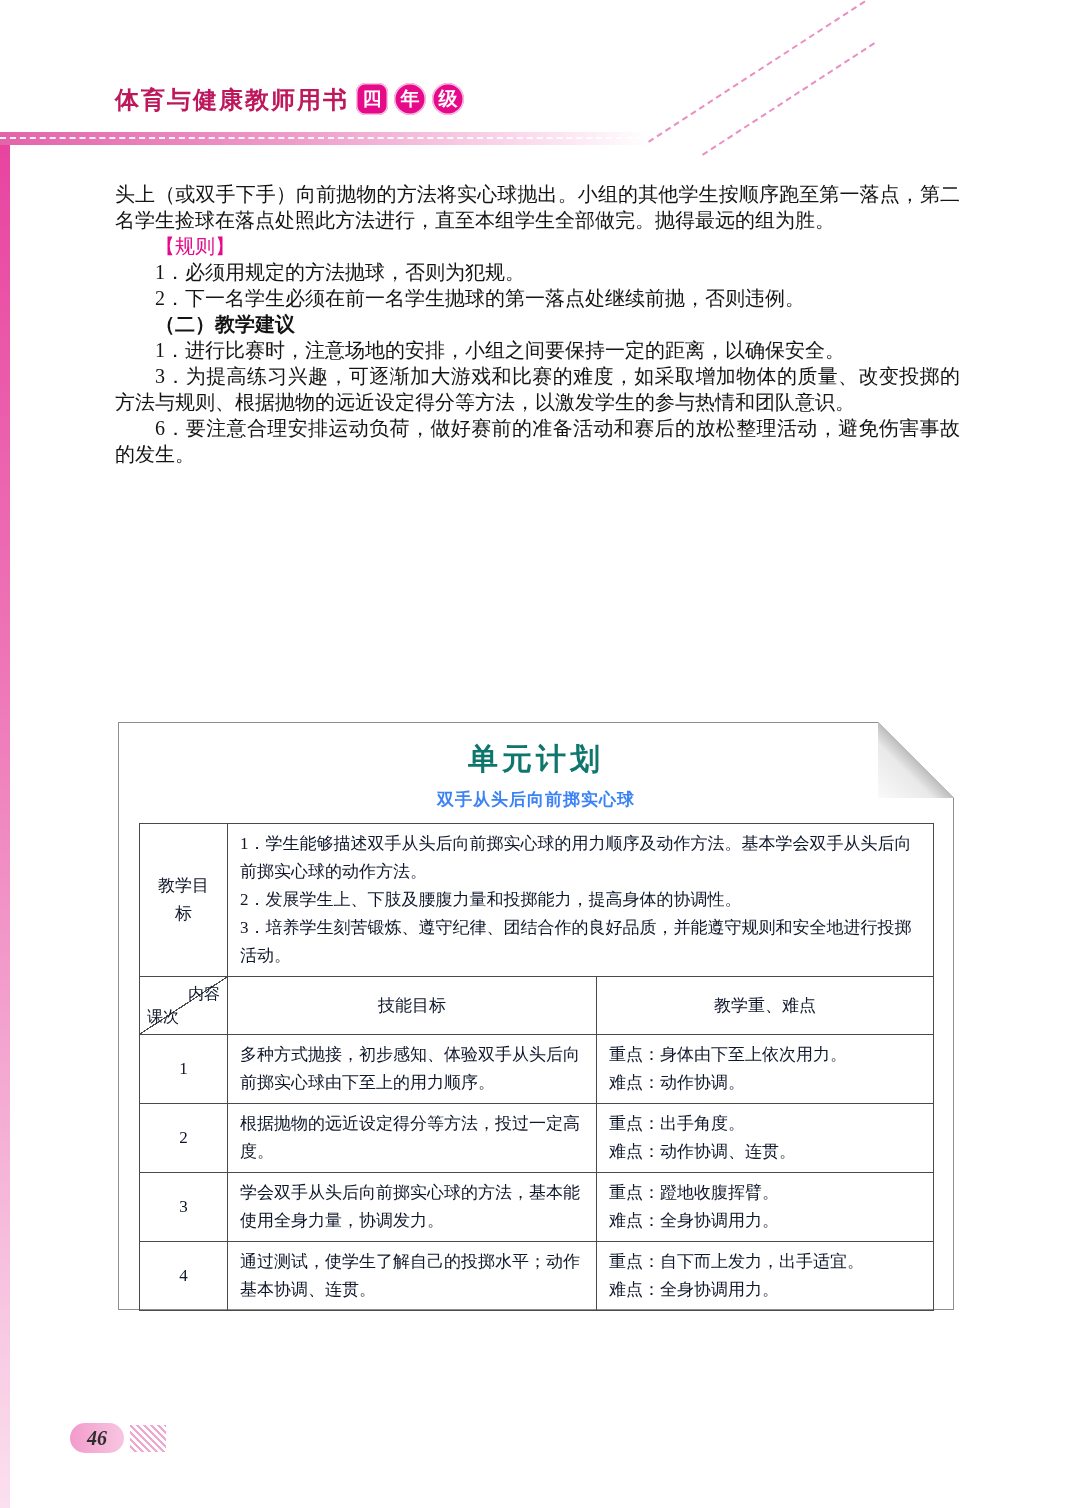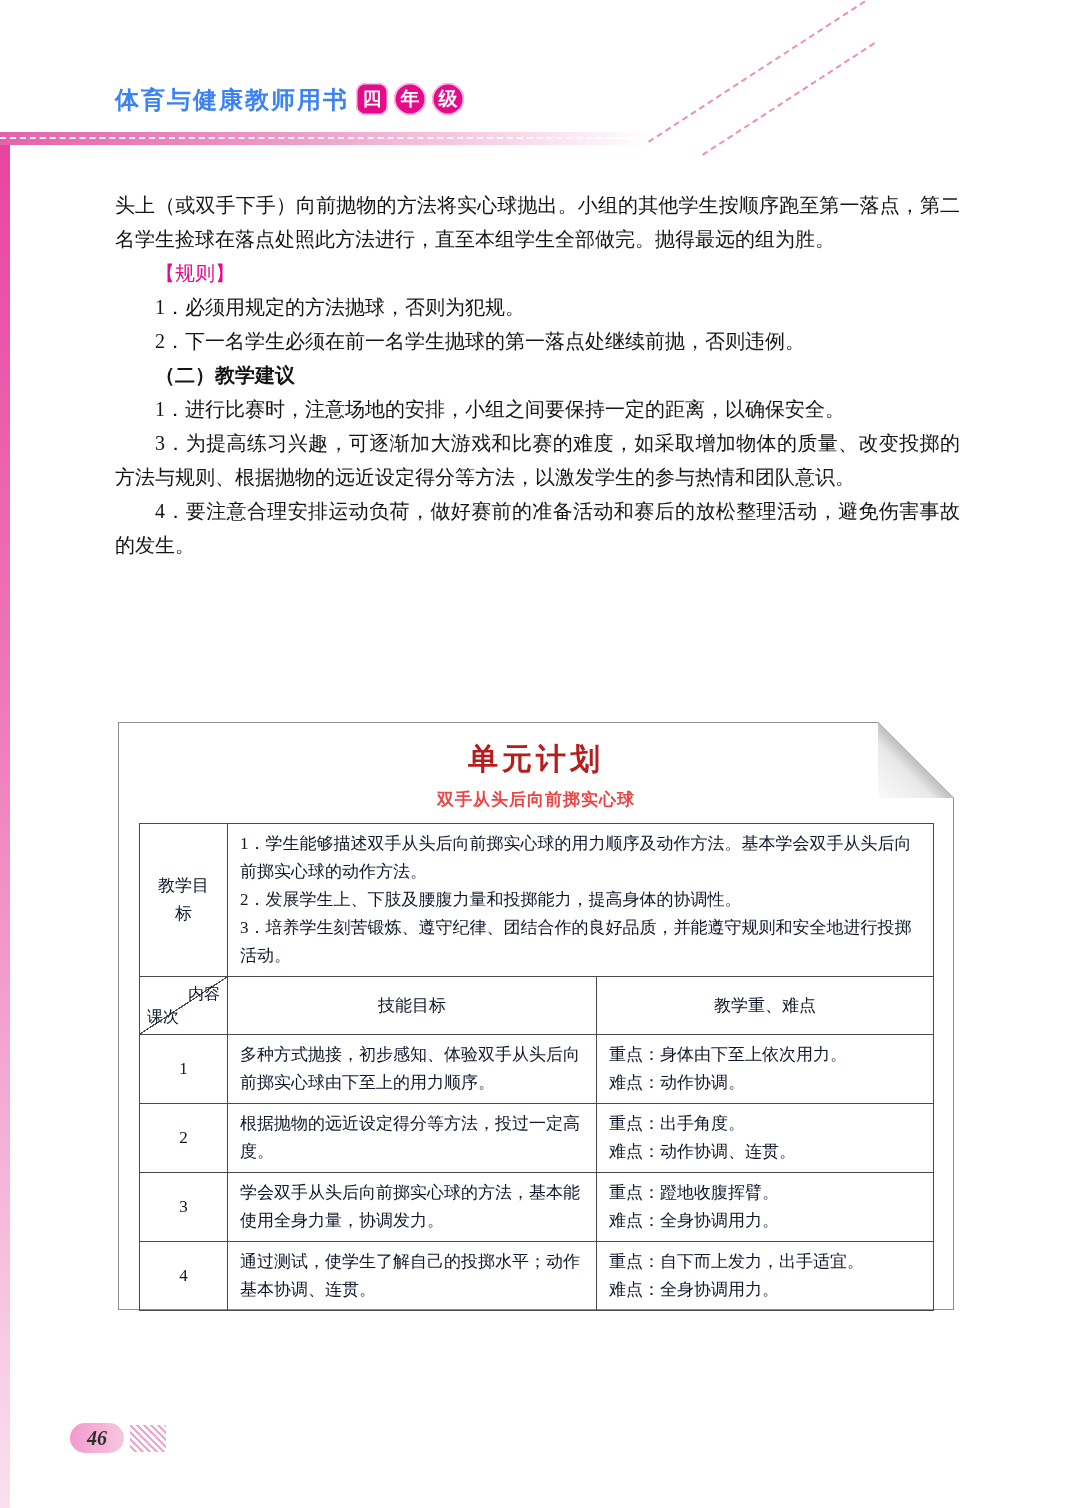--- a/index.html
+++ b/index.html
@@ -13,21 +13,21 @@
   
   .left-bar {
     position:absolute; left:0; top:132px; width:10px; height:1376px;
     background:linear-gradient(to bottom,#e8439f 0%,#ee77b8 40%,#f6bcdc 80%,#fbe0ef 100%);
   }
 
   
   .book-title {
     position:absolute; left:115px; top:84px;
     font-family:"Liberation Sans","DejaVu Sans",sans-serif;
-    font-weight:bold; font-size:24px; letter-spacing:2px; color:#3b82f6;
+    font-weight:bold; font-size:24px; letter-spacing:2px; color:#be185d;
   }
   .badges { position:absolute; left:356px; top:83px; display:flex; gap:6px; }
   .badge {
     width:32px; height:32px; border-radius:50%;
     background:#e60a8a; color:#ffffff;
     font-family:"Liberation Sans","DejaVu Sans",sans-serif;
     font-weight:bold; font-size:19px;
     display:flex; align-items:center; justify-content:center;
     box-shadow:inset 0 0 0 1.5px rgba(255,255,255,.75);
   }
@@ -38,48 +38,48 @@
     position:absolute; left:0; top:132px; width:652px; height:13px;
     background:linear-gradient(to right,#e363aa 0%,#ef9cc9 45%,#f9d6ea 78%,rgba(255,255,255,0) 100%);
   }
   .band-dash { position:absolute; left:0; top:5px; width:100%; border-top:2px dashed rgba(255,255,255,.95); }
   .diag { position:absolute; border-top:2px dashed #ea8fc0; transform-origin:left top; }
   .diag1 { left:648px; top:141px; width:258px; transform:rotate(-33deg); }
   .diag2 { left:702px; top:154px; width:205px; transform:rotate(-33deg); }
 
   
   .content {
-    position:absolute; left:115px; top:188px; width:845px;
-    font-size:20px; line-height:34px; text-align:justify;
+    position:absolute; left:115px; top:181px; width:845px;
+    font-size:20px; line-height:26px; text-align:justify;
   }
   .content p { margin:0; text-indent:2em; }
   .content p.no-indent { text-indent:0; }
   .magenta { color:#e60a8a; }
   .bold-sans { font-family:"Liberation Sans","DejaVu Sans",sans-serif; font-weight:bold; }
 
   
   .plan-box {
     position:absolute; left:118px; top:722px; width:836px; height:588px;
     border:1px solid #8f8f8f; background:#ffffff; padding:0 20px;
   }
   .fold {
     position:absolute; top:-1px; right:-1px; width:76px; height:76px;
     background:linear-gradient(to bottom left,
       #ffffff 0%, #ffffff 49.4%,
       #bdbdbd 50%, #e9e9e9 64%, #fafafa 100%);
   }
   .plan-title {
     margin-top:16px; text-align:center;
     font-family:"Liberation Sans","DejaVu Sans",sans-serif;
-    font-weight:bold; font-size:30px; letter-spacing:4px; color:#b91c1c;
+    font-weight:bold; font-size:30px; letter-spacing:4px; color:#0f766e;
   }
   .plan-subtitle {
     margin-top:8px; text-align:center;
     font-family:"Liberation Sans","DejaVu Sans",sans-serif;
-    font-weight:bold; font-size:17px; letter-spacing:1px; color:#ef4444;
+    font-weight:bold; font-size:17px; letter-spacing:1px; color:#3b82f6;
   }
   table.plan-table {
     width:794px; margin:12px auto 0 auto;
     border-collapse:collapse; table-layout:fixed;
   }
   table.plan-table td {
     border:1px solid #4a4a4a; font-size:17px; line-height:28px;
     padding:6px 12px; vertical-align:middle; color:#0f172a;
   }
   td.center { text-align:center; }
@@ -128,21 +128,21 @@
   <div class="diag diag2"></div>
 
   <div class="content">
     <p class="no-indent">头上（或双手下手）向前抛物的方法将实心球抛出。小组的其他学生按顺序跑至第一落点，第二名学生捡球在落点处照此方法进行，直至本组学生全部做完。抛得最远的组为胜。</p>
     <p class="magenta">【规则】</p>
     <p>1．必须用规定的方法抛球，否则为犯规。</p>
     <p>2．下一名学生必须在前一名学生抛球的第一落点处继续前抛，否则违例。</p>
     <p class="bold-sans">（二）教学建议</p>
     <p>1．进行比赛时，注意场地的安排，小组之间要保持一定的距离，以确保安全。</p>
     <p>3．为提高练习兴趣，可逐渐加大游戏和比赛的难度，如采取增加物体的质量、改变投掷的方法与规则、根据抛物的远近设定得分等方法，以激发学生的参与热情和团队意识。</p>
-    <p>4．要注意合理安排运动负荷，做好赛前的准备活动和赛后的放松整理活动，避免伤害事故的发生。</p>
+    <p>6．要注意合理安排运动负荷，做好赛前的准备活动和赛后的放松整理活动，避免伤害事故的发生。</p>
   </div>
 
   <div class="plan-box">
     <div class="fold"></div>
     <div class="plan-title">单元计划</div>
     <div class="plan-subtitle">双手从头后向前掷实心球</div>
 
     <table class="plan-table">
       <colgroup>
           <col style="width:88px">

